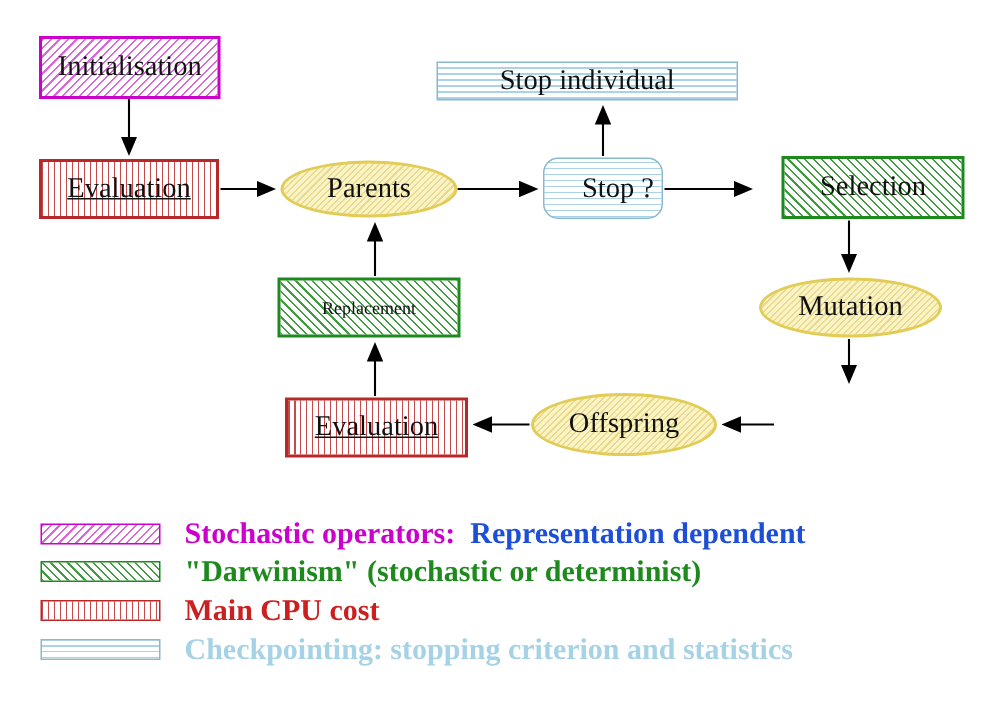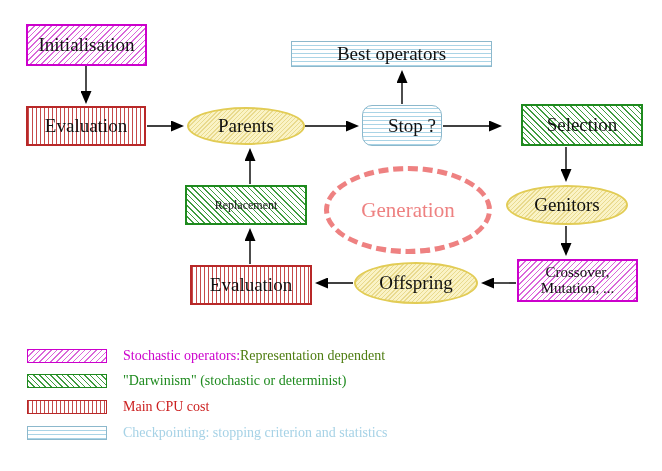--- a/index.html
+++ b/index.html
@@ -17,42 +17,43 @@
     border:2px solid #cc00cc;
     background:repeating-linear-gradient(135deg,#da66da 0,#da66da 1px,rgba(0,0,0,0) 1px,rgba(0,0,0,0) 4px);
   }
   .hatch-green {
     border:2px solid #1e8a1e;
     background:repeating-linear-gradient(45deg,#3f9c3f 0,#3f9c3f 1px,rgba(0,0,0,0) 1px,rgba(0,0,0,0) 4px);
   }
   .stripe-red {
     border:2px solid #b82828;
     background:repeating-linear-gradient(90deg,#c64a4a 0,#c64a4a 1px,rgba(0,0,0,0) 1px,rgba(0,0,0,0) 4px);
+    text-decoration:underline;
   }
   .stripe-cyan {
     border:1px solid #8cb8cc;
     background:repeating-linear-gradient(0deg,#aad4e6 0,#aad4e6 1px,rgba(0,0,0,0) 1px,rgba(0,0,0,0) 4px);
   }
   .ellipse-yellow {
     border:2px solid #e2cc55; border-radius:50%;
     background-color:#faf3c6;
     background-image:repeating-linear-gradient(135deg,#e9da8e 0,#e9da8e 1px,rgba(0,0,0,0) 1px,rgba(0,0,0,0) 3px);
   }
   .generation-ellipse {
     position:absolute; border:5px dashed #ee8181; border-radius:50%;
     display:flex; align-items:center; justify-content:center;
     color:#ee8181; font-size:21px;
   }
   #arrow-layer { position:absolute; left:0; top:0; width:662px; height:471px; pointer-events:none; }
   
   .legend-row { position:absolute; left:27px; display:flex; align-items:center; height:18px; }
   .swatch { width:80px; height:14px; margin-right:16px; flex:0 0 auto; }
-  .legend-text { font-weight:normal; font-size:14px; white-space:nowrap; }
+  .legend-text { font-weight:bold; font-size:20px; white-space:nowrap; }
   .t-magenta { color:#cc00cc; }
-  .t-gold   { color:#4d7c0f; margin-left:0; }
+  .t-gold   { color:#1d4ed8; margin-left:10px; }
   .t-green  { color:#1e8a1e; }
   .t-red    { color:#cc2020; }
   .t-cyan   { color:#a6d2e6; }
   .crossover-lines { font-size:15px; }
 </style>
 </head>
 <body>
 
 <div id="canvas">
 
@@ -74,44 +75,37 @@
       <line x1="353" y1="283" x2="318" y2="283" marker-end="url(#ah)"></line>
       <line x1="250" y1="264" x2="250" y2="231" marker-end="url(#ah)"></line>
       <line x1="250" y1="184" x2="250" y2="151" marker-end="url(#ah)"></line>
     </g>
   </svg>
 
   <div class="node hatch-magenta" style="left:26px;top:24px;width:121px;height:42px;">Initialisation</div>
 
   <div class="node stripe-red" style="left:26px;top:106px;width:120px;height:40px;">Evaluation</div>
 
-  <div class="node stripe-cyan" style="left:291px;top:41px;width:201px;height:26px;">Best operators</div>
+  <div class="node stripe-cyan" style="left:291px;top:41px;width:201px;height:26px;">Stop individual</div>
 
   <div class="node ellipse-yellow" style="left:187px;top:107px;width:118px;height:38px;">Parents</div>
 
   <div class="node stripe-cyan" style="left:362px;top:105px;width:80px;height:41px;border-radius:10px;padding-left:20px;">Stop ?</div>
 
   <div class="node hatch-green" style="left:505px;top:104px;width:122px;height:42px;margin-left:16px;">Selection</div>
 
   <div class="node hatch-green" style="left:185px;top:185px;width:122px;height:40px;font-size:12px;">Replacement</div>
 
-  <div class="generation-ellipse" style="left:324px;top:166px;width:168px;height:88px;">
-    <span>Generation</span>
-  </div>
 
-  <div class="node ellipse-yellow" style="left:506px;top:185px;width:122px;height:40px;">Genitors</div>
+  <div class="node ellipse-yellow" style="left:506px;top:185px;width:122px;height:40px;">Mutation</div>
 
   <div class="node stripe-red" style="left:190px;top:265px;width:122px;height:40px;">Evaluation</div>
 
   <div class="node ellipse-yellow" style="left:354px;top:262px;width:124px;height:42px;">Offspring</div>
 
-  <div class="node hatch-magenta crossover-lines" style="left:517px;top:259px;width:121px;height:43px;flex-direction:column;">
-    <span>Crossover,</span>
-    <span>Mutation, ...</span>
-  </div>
 
   <div class="legend-row" style="top:347px;">
     <div class="swatch hatch-magenta" style="border-width:1px;"></div>
     <span class="legend-text t-magenta">Stochastic operators:</span>
     <span class="legend-text t-gold">Representation dependent</span>
   </div>
 
   <div class="legend-row" style="top:372px;">
     <div class="swatch hatch-green" style="border-width:1px;"></div>
     <span class="legend-text t-green">"Darwinism" (stochastic or determinist)</span>

